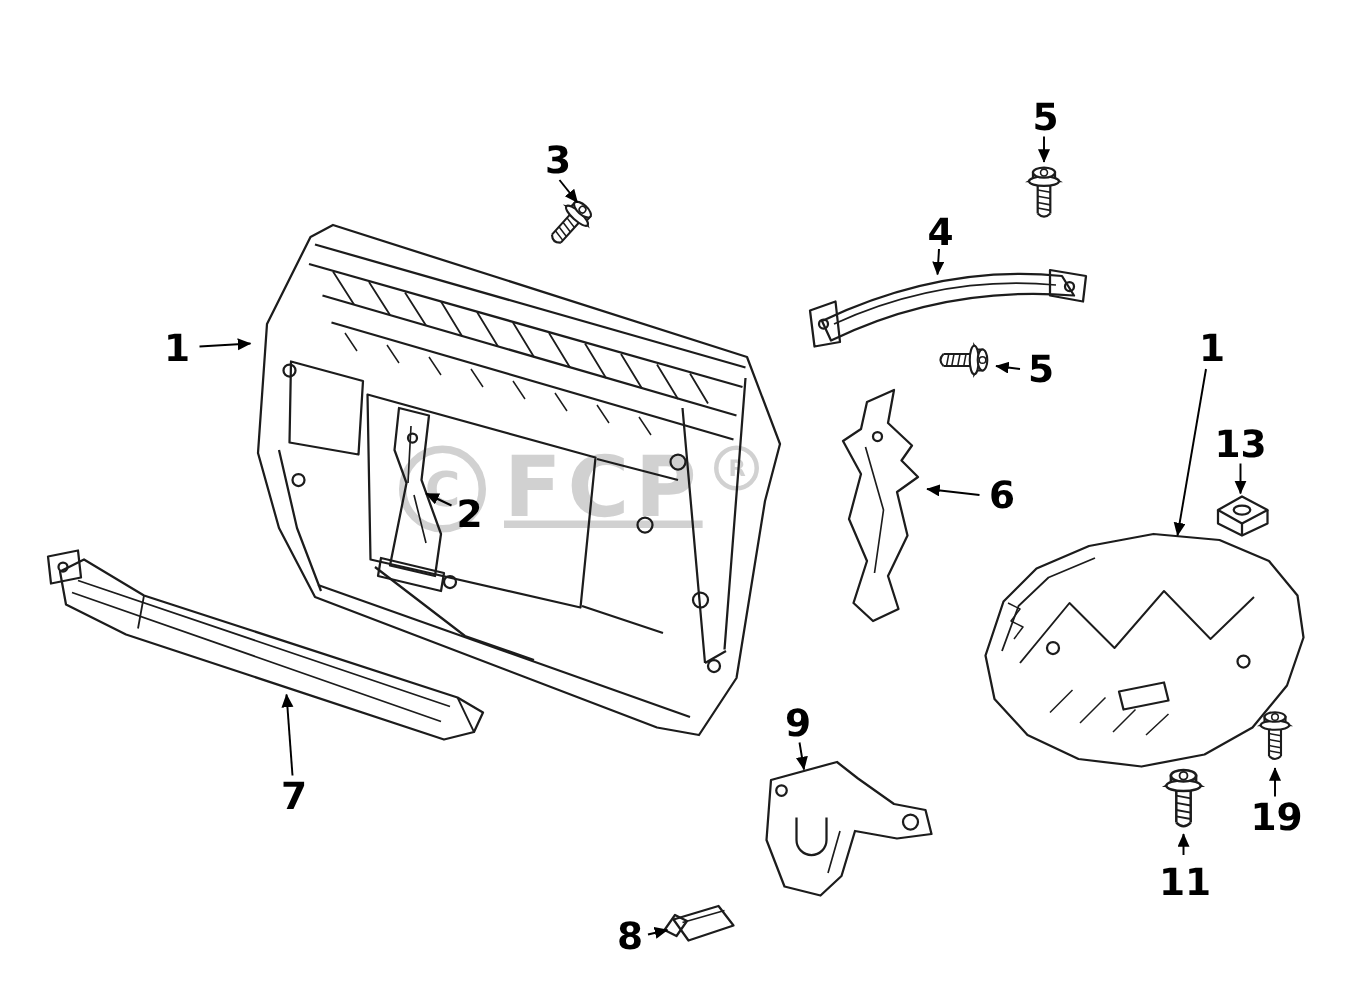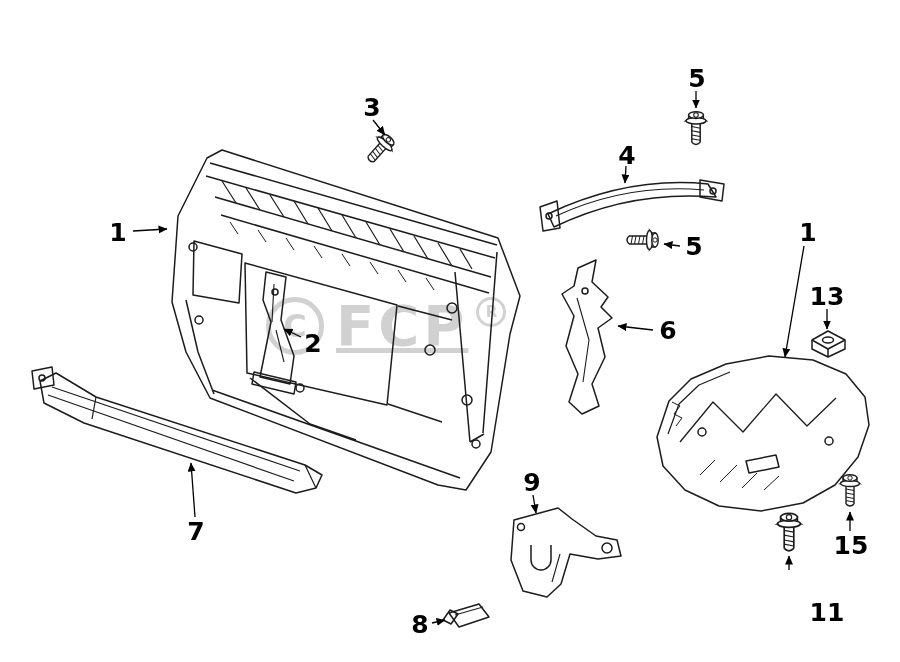--- a/index.html
+++ b/index.html
@@ -172,17 +172,17 @@
   <div class="callout" style="left:313px; top:343px;">2</div>
   <div class="callout" style="left:372px; top:107px;">3</div>
   <div class="callout" style="left:627px; top:155px;">4</div>
   <div class="callout" style="left:697px; top:78px;">5</div>
   <div class="callout" style="left:694px; top:246px;">5</div>
   <div class="callout" style="left:668px; top:330px;">6</div>
   <div class="callout" style="left:196px; top:531px;">7</div>
   <div class="callout" style="left:420px; top:624px;">8</div>
   <div class="callout" style="left:532px; top:482px;">9</div>
   <div class="callout" style="left:808px; top:232px;">1</div>
-  <div class="callout" style="left:790px; top:612px;margin-left:37px;">11</div>
-  <div class="callout" style="left:851px; top:545px;">15</div>
+  <div class="callout" style="left:790px; top:588px;">11</div>
+  <div class="callout" style="left:851px; top:545px;">19</div>
   <div class="callout" style="left:827px; top:296px;">13</div>
 
 </div>
 
 </body></html>

